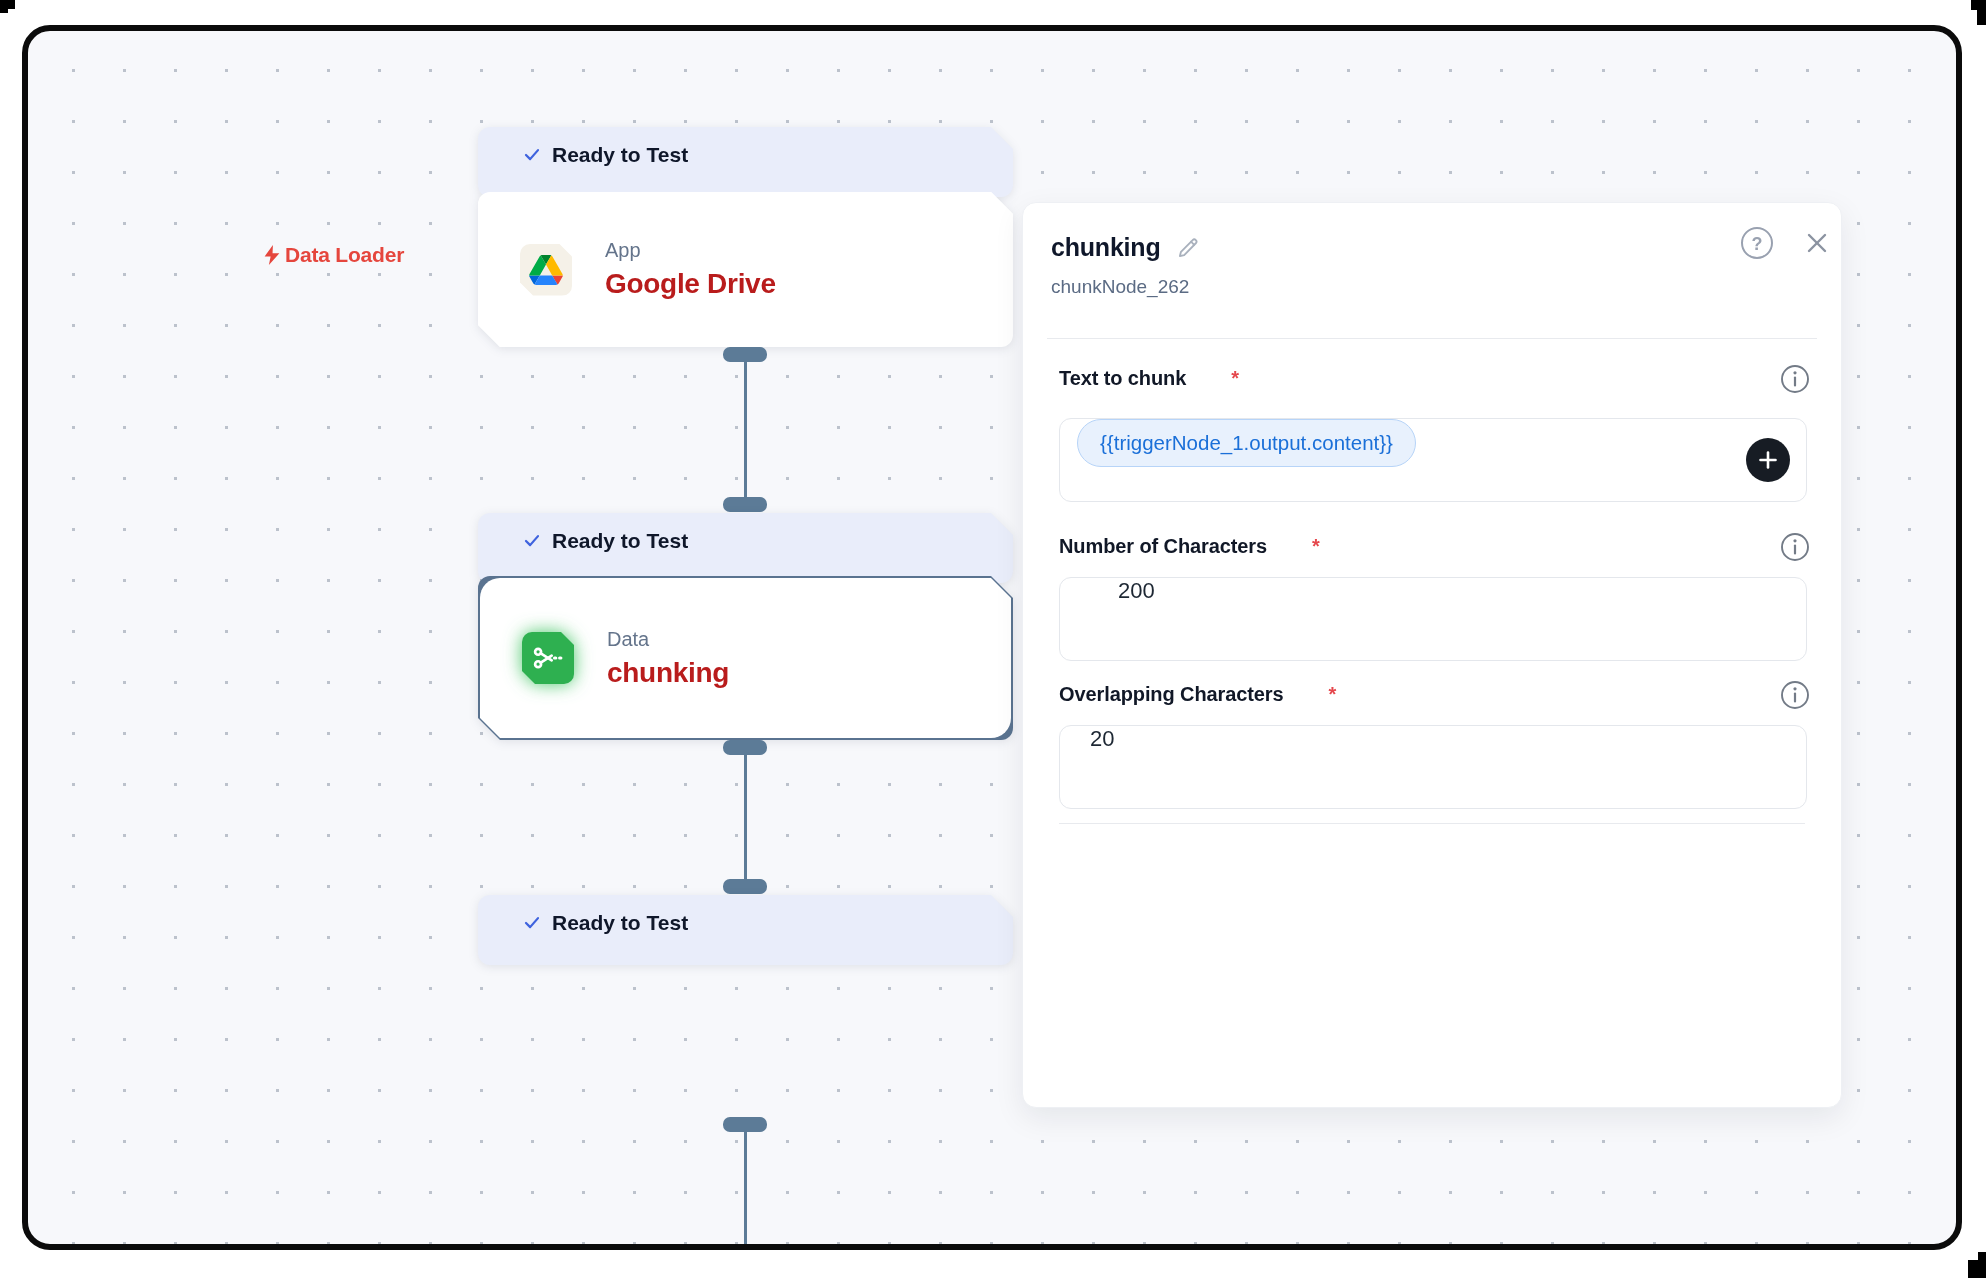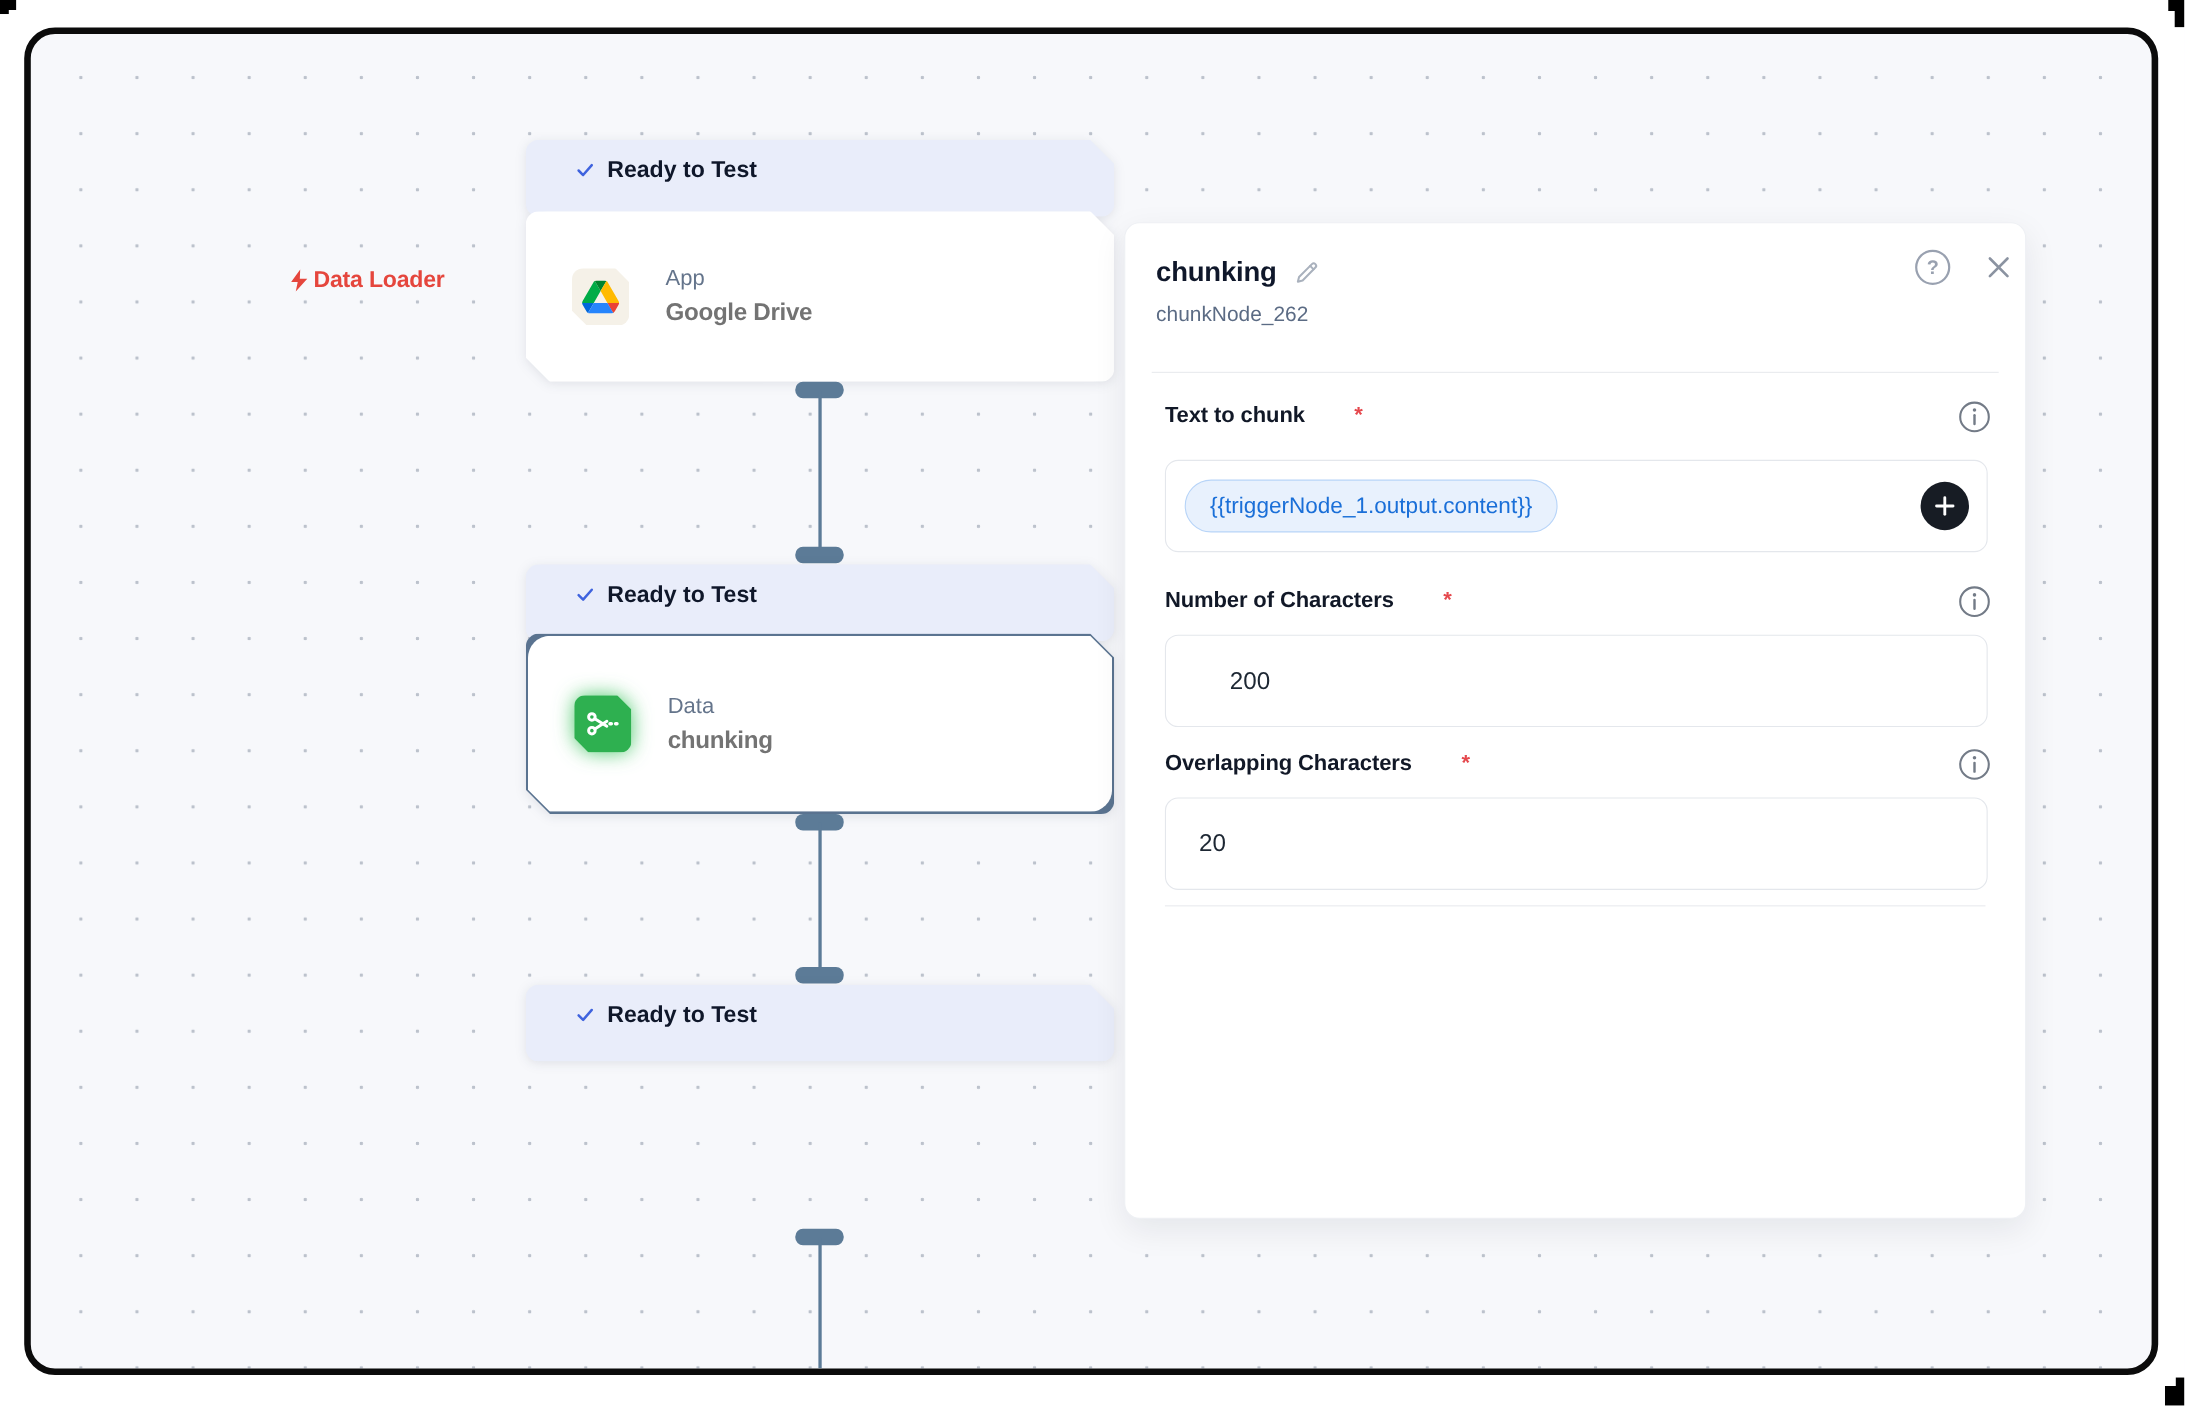--- a/index.html
+++ b/index.html
@@ -49,21 +49,21 @@
   .icon-wrap.glow-green { filter:drop-shadow(0 0 9px rgba(46,190,82,0.85)); }
   .icon-wrap.glow-blue  { filter:drop-shadow(0 0 9px rgba(80,130,235,0.75)); }
   .node-icon { width:52px; height:52px; border-radius:10px;
                clip-path:polygon(0 0,calc(100% - 13px) 0,100% 13px,100% 100%,13px 100%,0 calc(100% - 13px));
                display:flex; align-items:center; justify-content:center; }
   .node-icon.drive { background:#f5f1e8; }
   .node-icon.green { background:#2eb050; }
   .node-icon.blue  { background:#3b6fe3; }
   .node-texts { margin-left:33px; }
   .node-cat { font-size:20px; color:#64748b; font-weight:500; margin-bottom:6px; }
-  .node-title { font-size:22px; color:#737373; font-weight:700; letter-spacing:-0.3px; }
+  .node-title { font-size:28px; color:#b91c1c; font-weight:700; letter-spacing:-0.3px; }
 
   
   .connector { position:absolute; width:48px; }
   .connector .handle { position:absolute; left:2px; width:44px; height:15px;
                        background:#5c7b97; border-radius:7px; }
   .connector .line { position:absolute; left:22.5px; width:3px; background:#5c7b97; }
 
   
   .panel { position:absolute; left:994px; top:171px; width:820px; height:906px;
            background:#ffffff; border:1px solid #eef0f4; border-radius:14px;
@@ -78,21 +78,21 @@
              border-top:1.5px solid #e8eaee; }
   .divider.d1 { top:135px; }
   .divider.d2 { left:36px; right:36px; top:620px; }
 
   .field-label-row { position:absolute; left:36px; right:36px; display:flex; align-items:center;gap:38px; }
   .field-label { font-size:20px; font-weight:600; color:#111827; letter-spacing:-0.1px; }
   .req { color:#e5484d; margin-left:7px; font-size:20px; font-weight:600; }
   .info-btn { position:absolute; right:-6px; top:-4px; cursor:pointer; display:flex; }
 
   .input-box { position:absolute; left:36px; width:748px; height:84px; background:#fff;
-               border:1.5px solid #e4e7ec; border-radius:12px; display:flex; align-items:center; }
+               border:1.5px solid #e4e7ec; border-radius:12px; display:flex; align-items:flex-start; }
   .input-value { font-size:22px; color:#1d2733; padding-left:30px; }
   .pill { margin-left:17px; display:inline-flex; align-items:center; height:48px;
           padding:0 22px; background:#e8f1fd; border:1.5px solid #b7d4f8;
           border-radius:24px; color:#1a6fd8; font-size:20.5px; font-weight:500; }
   .plus-btn { position:absolute; right:16px; top:19px; width:44px; height:44px;
               border-radius:50%; background:#171c24; display:flex; align-items:center;
               justify-content:center; cursor:pointer; }
 
   .addprops-row { position:absolute; left:42px; right:36px; top:648px; height:44px;
                   display:flex; align-items:center; cursor:pointer; }

